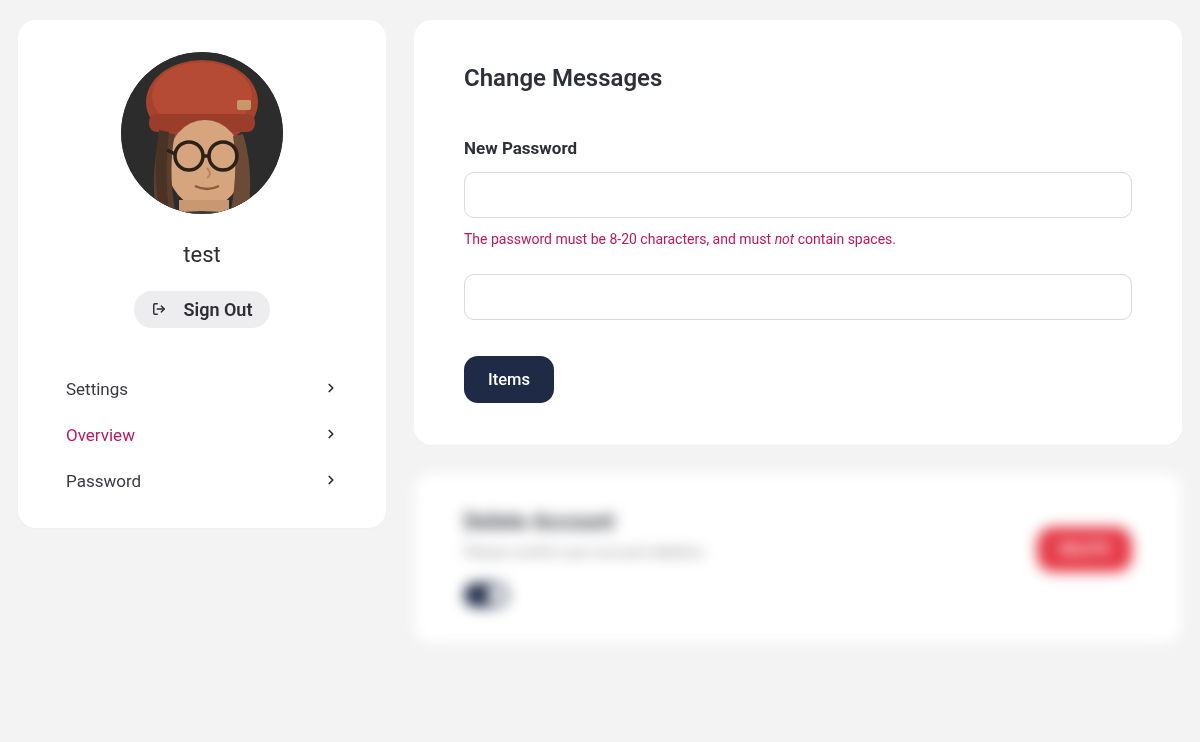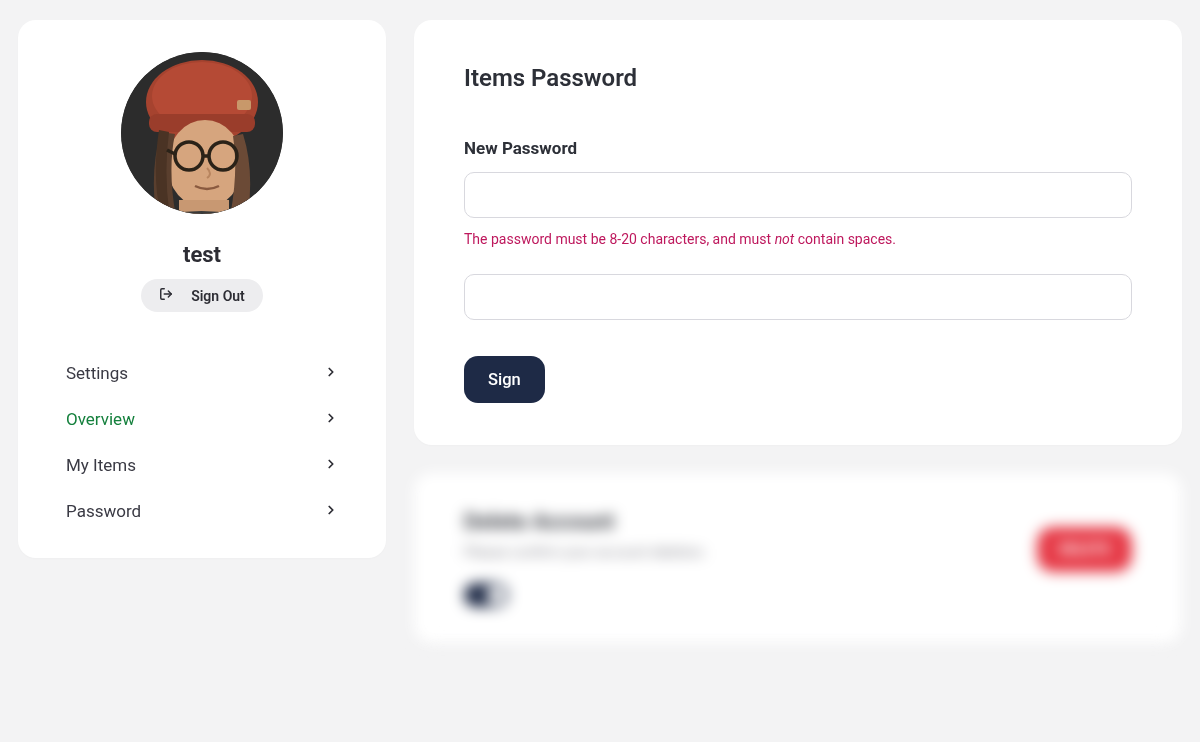--- a/index.html
+++ b/index.html
@@ -39,30 +39,30 @@
       background: linear-gradient(to bottom, #2a2a2a 0%, #3a3a3a 100%);
       position: relative;
     }
     .avatar svg {
       width: 100%;
       height: 100%;
       display: block;
     }
     .username {
       font-size: 22px;
-      font-weight: 700;
+      font-weight: 400;
       color: #2d2d34;
-      margin-bottom: 12px;
+      margin-bottom: 24px;
     }
     .signout-btn {
       background: #ededef;
       border: none;
       border-radius: 18px;
       padding: 8px 18px;
-      font-size: 14px;
+      font-size: 18px;
       font-weight: 600;
       color: #2d2d34;
       cursor: pointer;
       display: flex;
       align-items: center;
       gap: 18px;
       margin-bottom: 38px;
     }
     .signout-btn svg {
       width: 14px;
@@ -76,21 +76,21 @@
       display: flex;
       align-items: center;
       justify-content: space-between;
       padding: 13px 12px 13px 12px;
       cursor: pointer;
       font-size: 17px;
       color: #3a3a44;
       font-weight: 400;
     }
     .nav-item.active {
-      color: #15803d;
+      color: #be185d;
     }
     .nav-item .chev {
       color: #2d2d34;
     }
     .nav-item .chev svg {
       width: 14px;
       height: 14px;
       stroke-width: 3;
     }
     .main {
@@ -266,55 +266,47 @@
       </div>
       <div class="nav-item active">
         <span>Overview</span>
         <span class="chev">
           <svg viewBox="0 0 24 24" fill="none" stroke="currentColor" stroke-linecap="round" stroke-linejoin="round">
               <polyline points="9 18 15 12 9 6"></polyline>
             </svg>
         </span>
       </div>
       <div class="nav-item">
-        <span>My Items</span>
-        <span class="chev">
-          <svg viewBox="0 0 24 24" fill="none" stroke="currentColor" stroke-linecap="round" stroke-linejoin="round">
-              <polyline points="9 18 15 12 9 6"></polyline>
-            </svg>
-        </span>
-      </div>
-      <div class="nav-item">
         <span>Password</span>
         <span class="chev">
           <svg viewBox="0 0 24 24" fill="none" stroke="currentColor" stroke-linecap="round" stroke-linejoin="round">
               <polyline points="9 18 15 12 9 6"></polyline>
             </svg>
         </span>
       </div>
     </nav>
   </aside>
 
   <main class="main">
     <section class="card">
-      <h2 class="card-title">Items Password</h2>
+      <h2 class="card-title">Change Messages</h2>
 
       <div class="field">
         <label class="field-label">New Password</label>
         <input type="password" class="field-input" value="" style="">
         <p class="field-hint">
           <span>The password must be 8-20 characters, and must </span><em>not</em><span> contain spaces.</span>
         </p>
       </div>
 
       <div class="field">
         <input type="password" class="field-input" value="" style="">
       </div>
 
-      <button class="save-btn">Sign</button>
+      <button class="save-btn">Items</button>
     </section>
 
     <section class="card blurred">
       <div class="delete-row">
         <div class="delete-left">
           <h3 class="delete-title">Delete Account</h3>
           <p class="delete-desc">Please confirm your account deletion.</p>
           <div class="toggle"></div>
         </div>
         <button class="delete-btn">DELETE</button>

